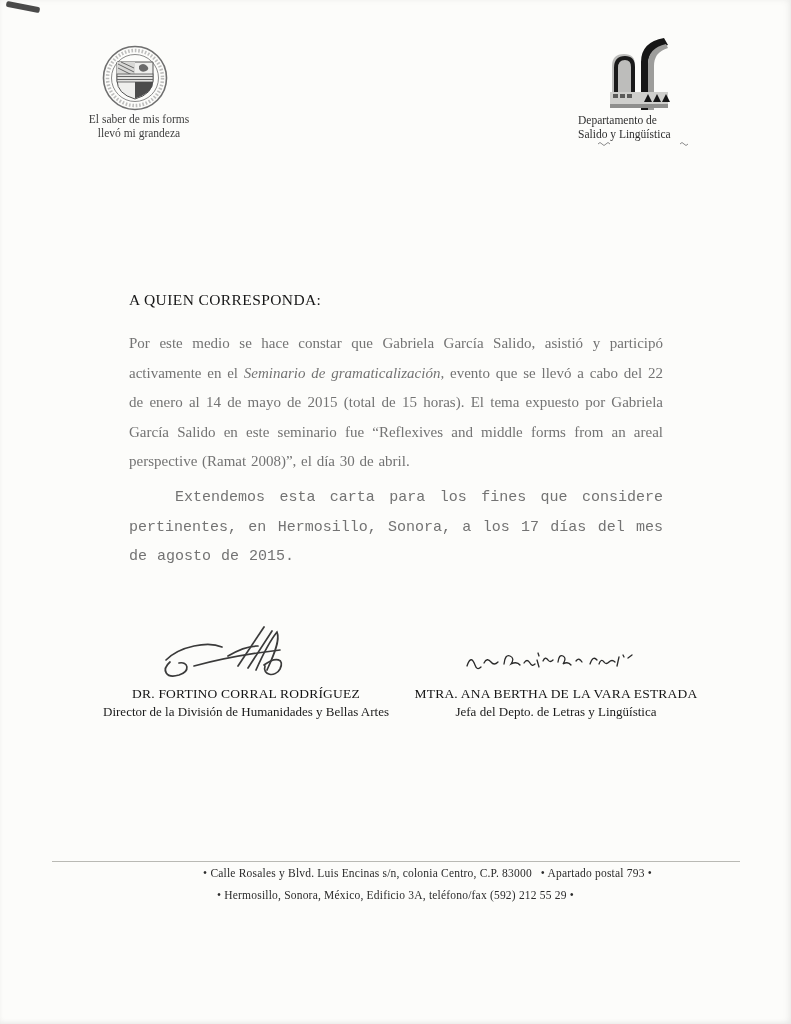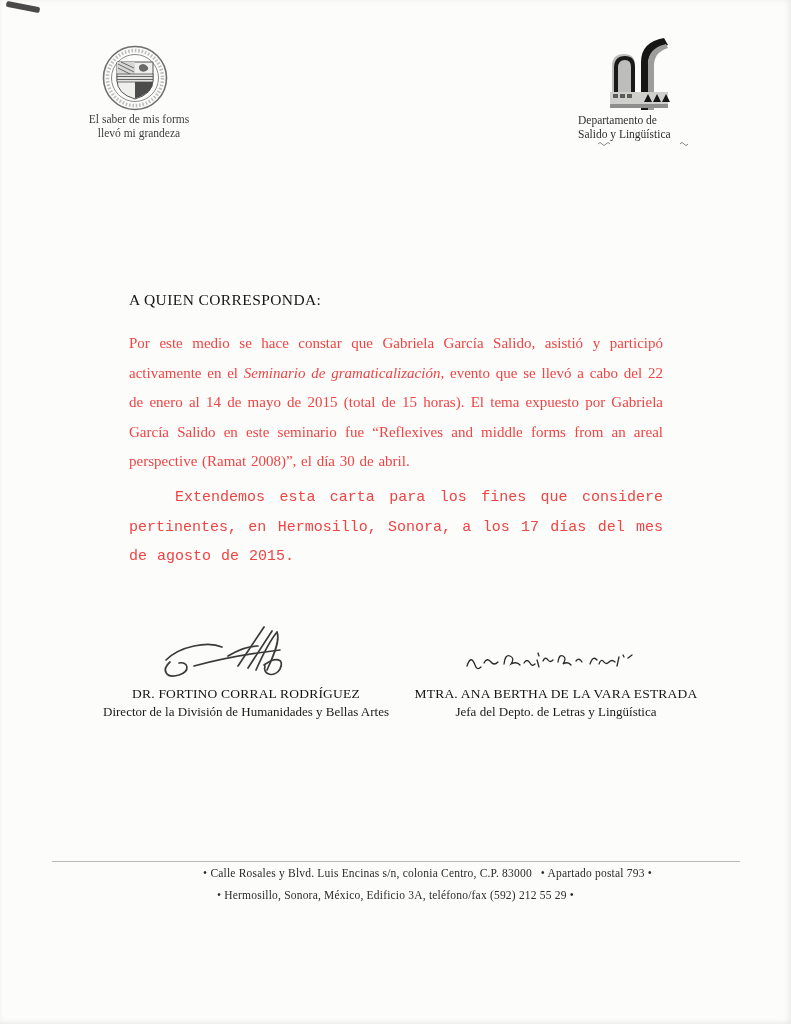--- a/index.html
+++ b/index.html
@@ -32,21 +32,21 @@
   }
   .year-marks{position:absolute;left:596px;top:139px;width:100px;height:8px;}
   .year-marks svg{display:block;}
   
   .salutation{
     position:absolute;left:129px;top:243px;
     font-size:15.5px;letter-spacing:.4px;color:#161616;margin-top:48px;
   }
   .para{
     position:absolute;left:129px;width:534px;
-    font-size:15px;line-height:29.5px;text-align:justify;color:#ef4444;
+    font-size:15px;line-height:29.5px;text-align:justify;color:#737373;
     word-spacing:1px;
   }
   .para1{top:314px;}
   .para2{top:468px;text-indent:46px;font-family:Liberation Mono, monospace;}
   .ital{font-style:italic;}
   
   .sig-draw-left{position:absolute;left:158px;top:620px;width:155px;height:62px;}
   .sig-draw-right{position:absolute;left:462px;top:648px;width:180px;height:26px;}
   .sig-block{position:absolute;top:686px;width:300px;text-align:center;}
   .sig-block .name{font-size:13.5px;letter-spacing:.2px;color:#141414;}

